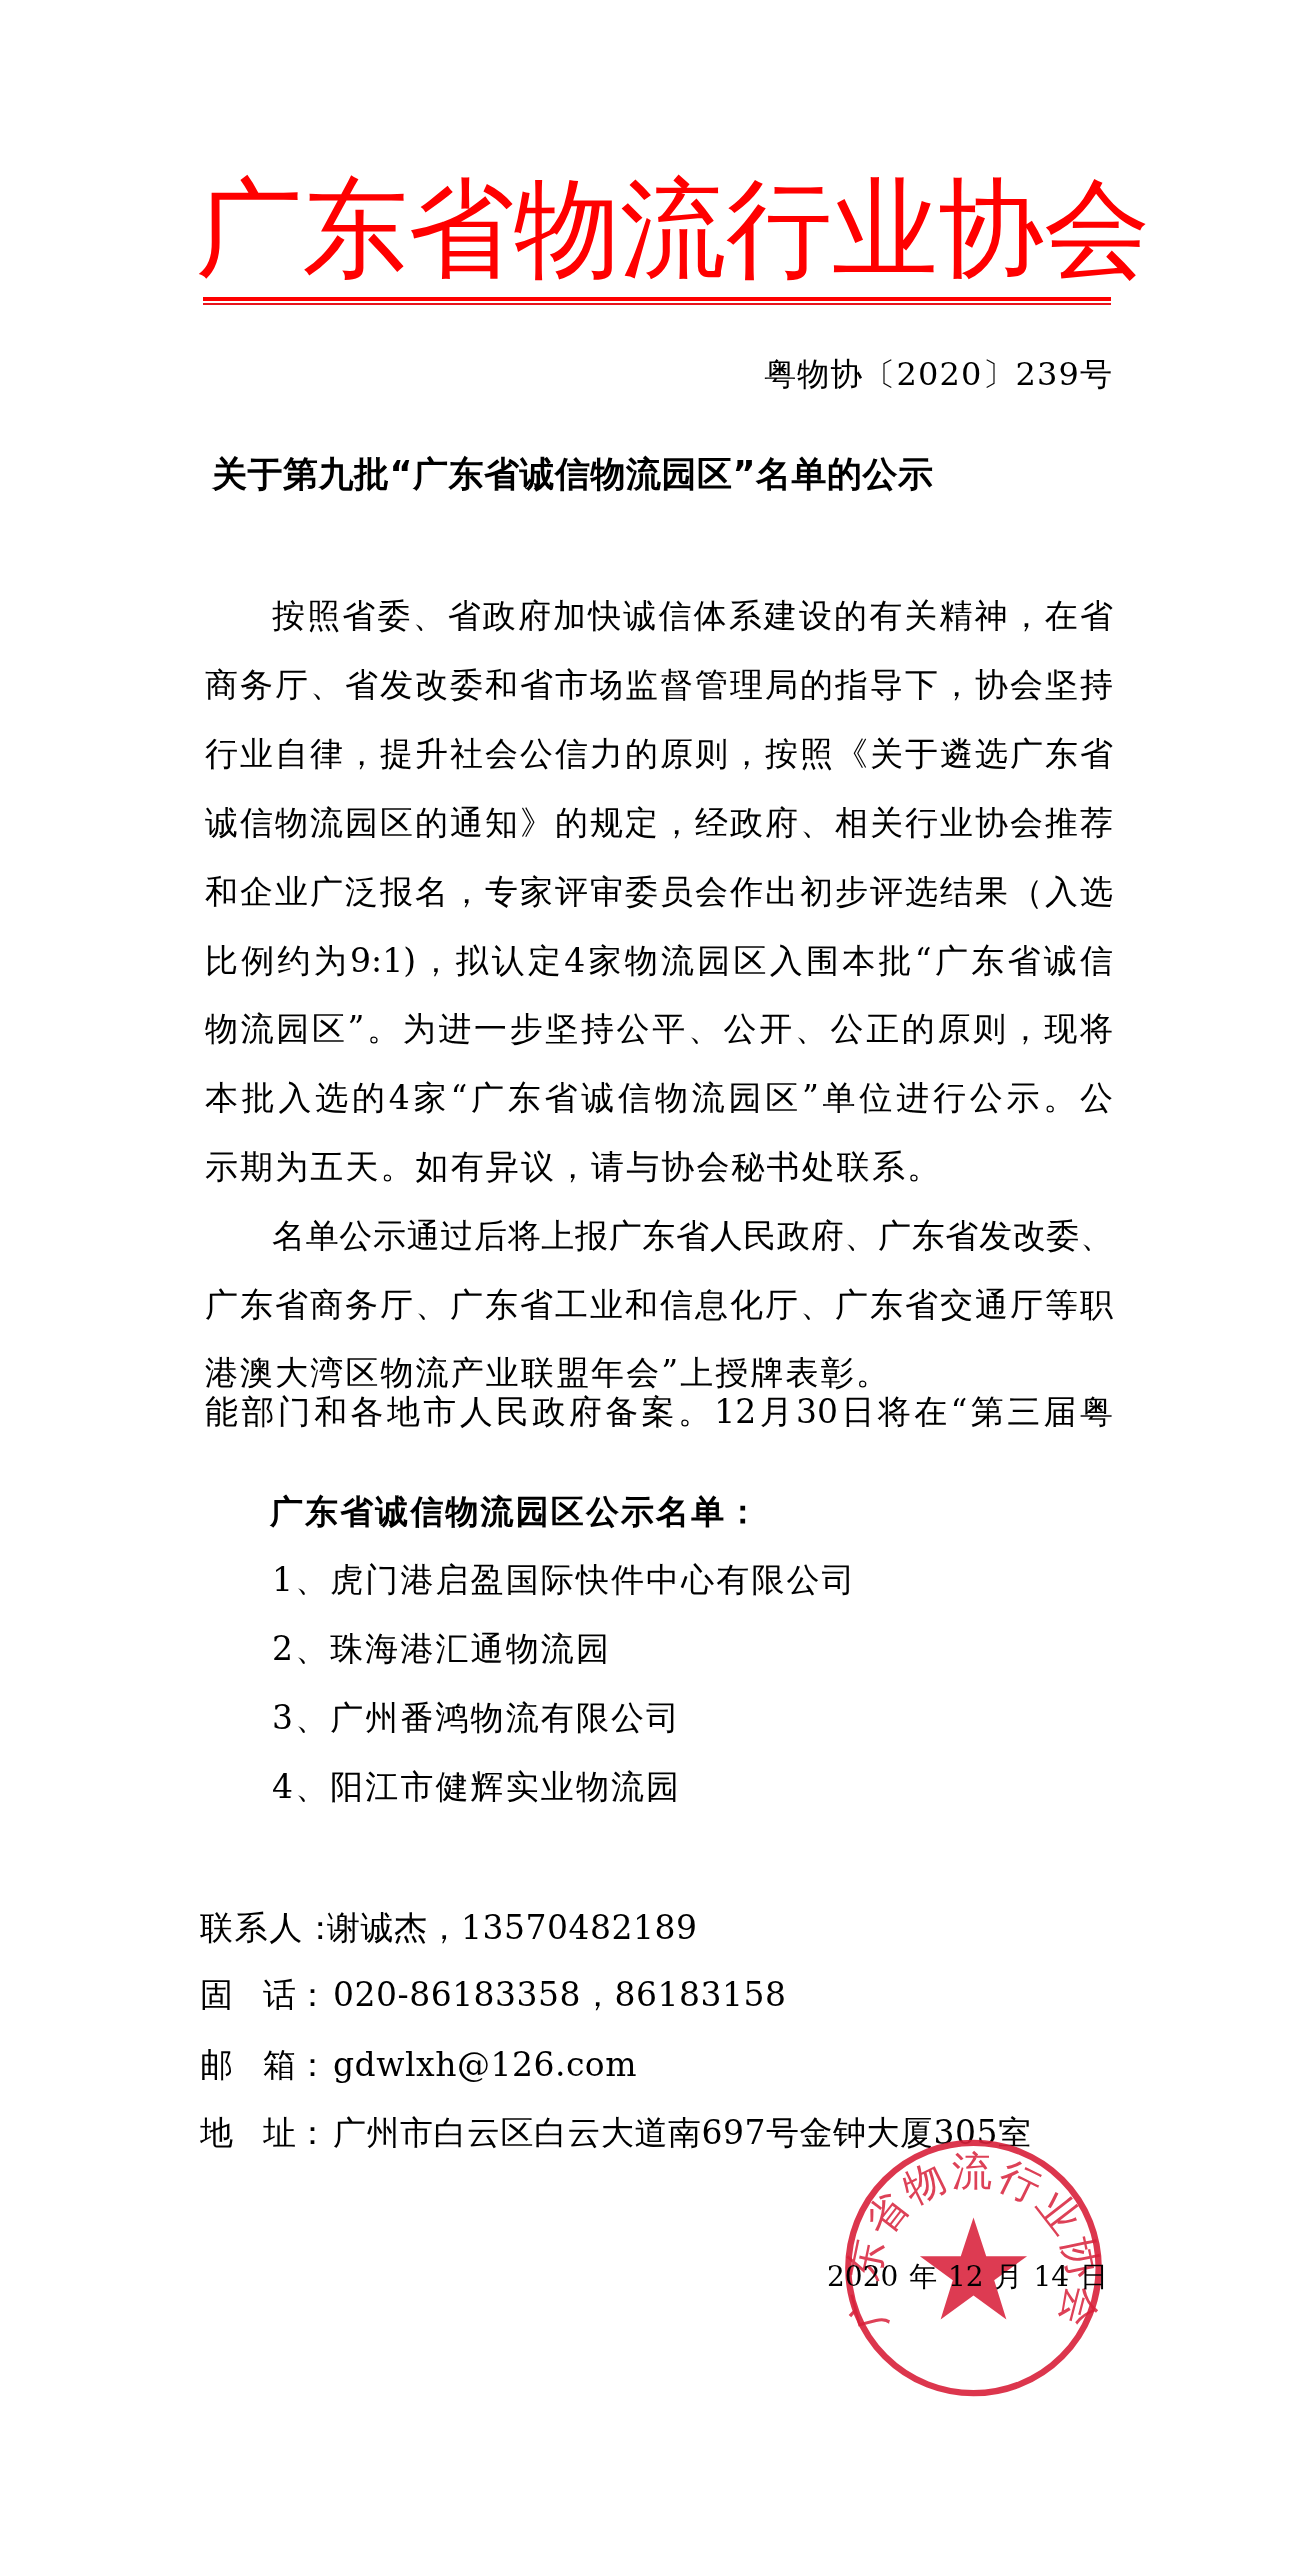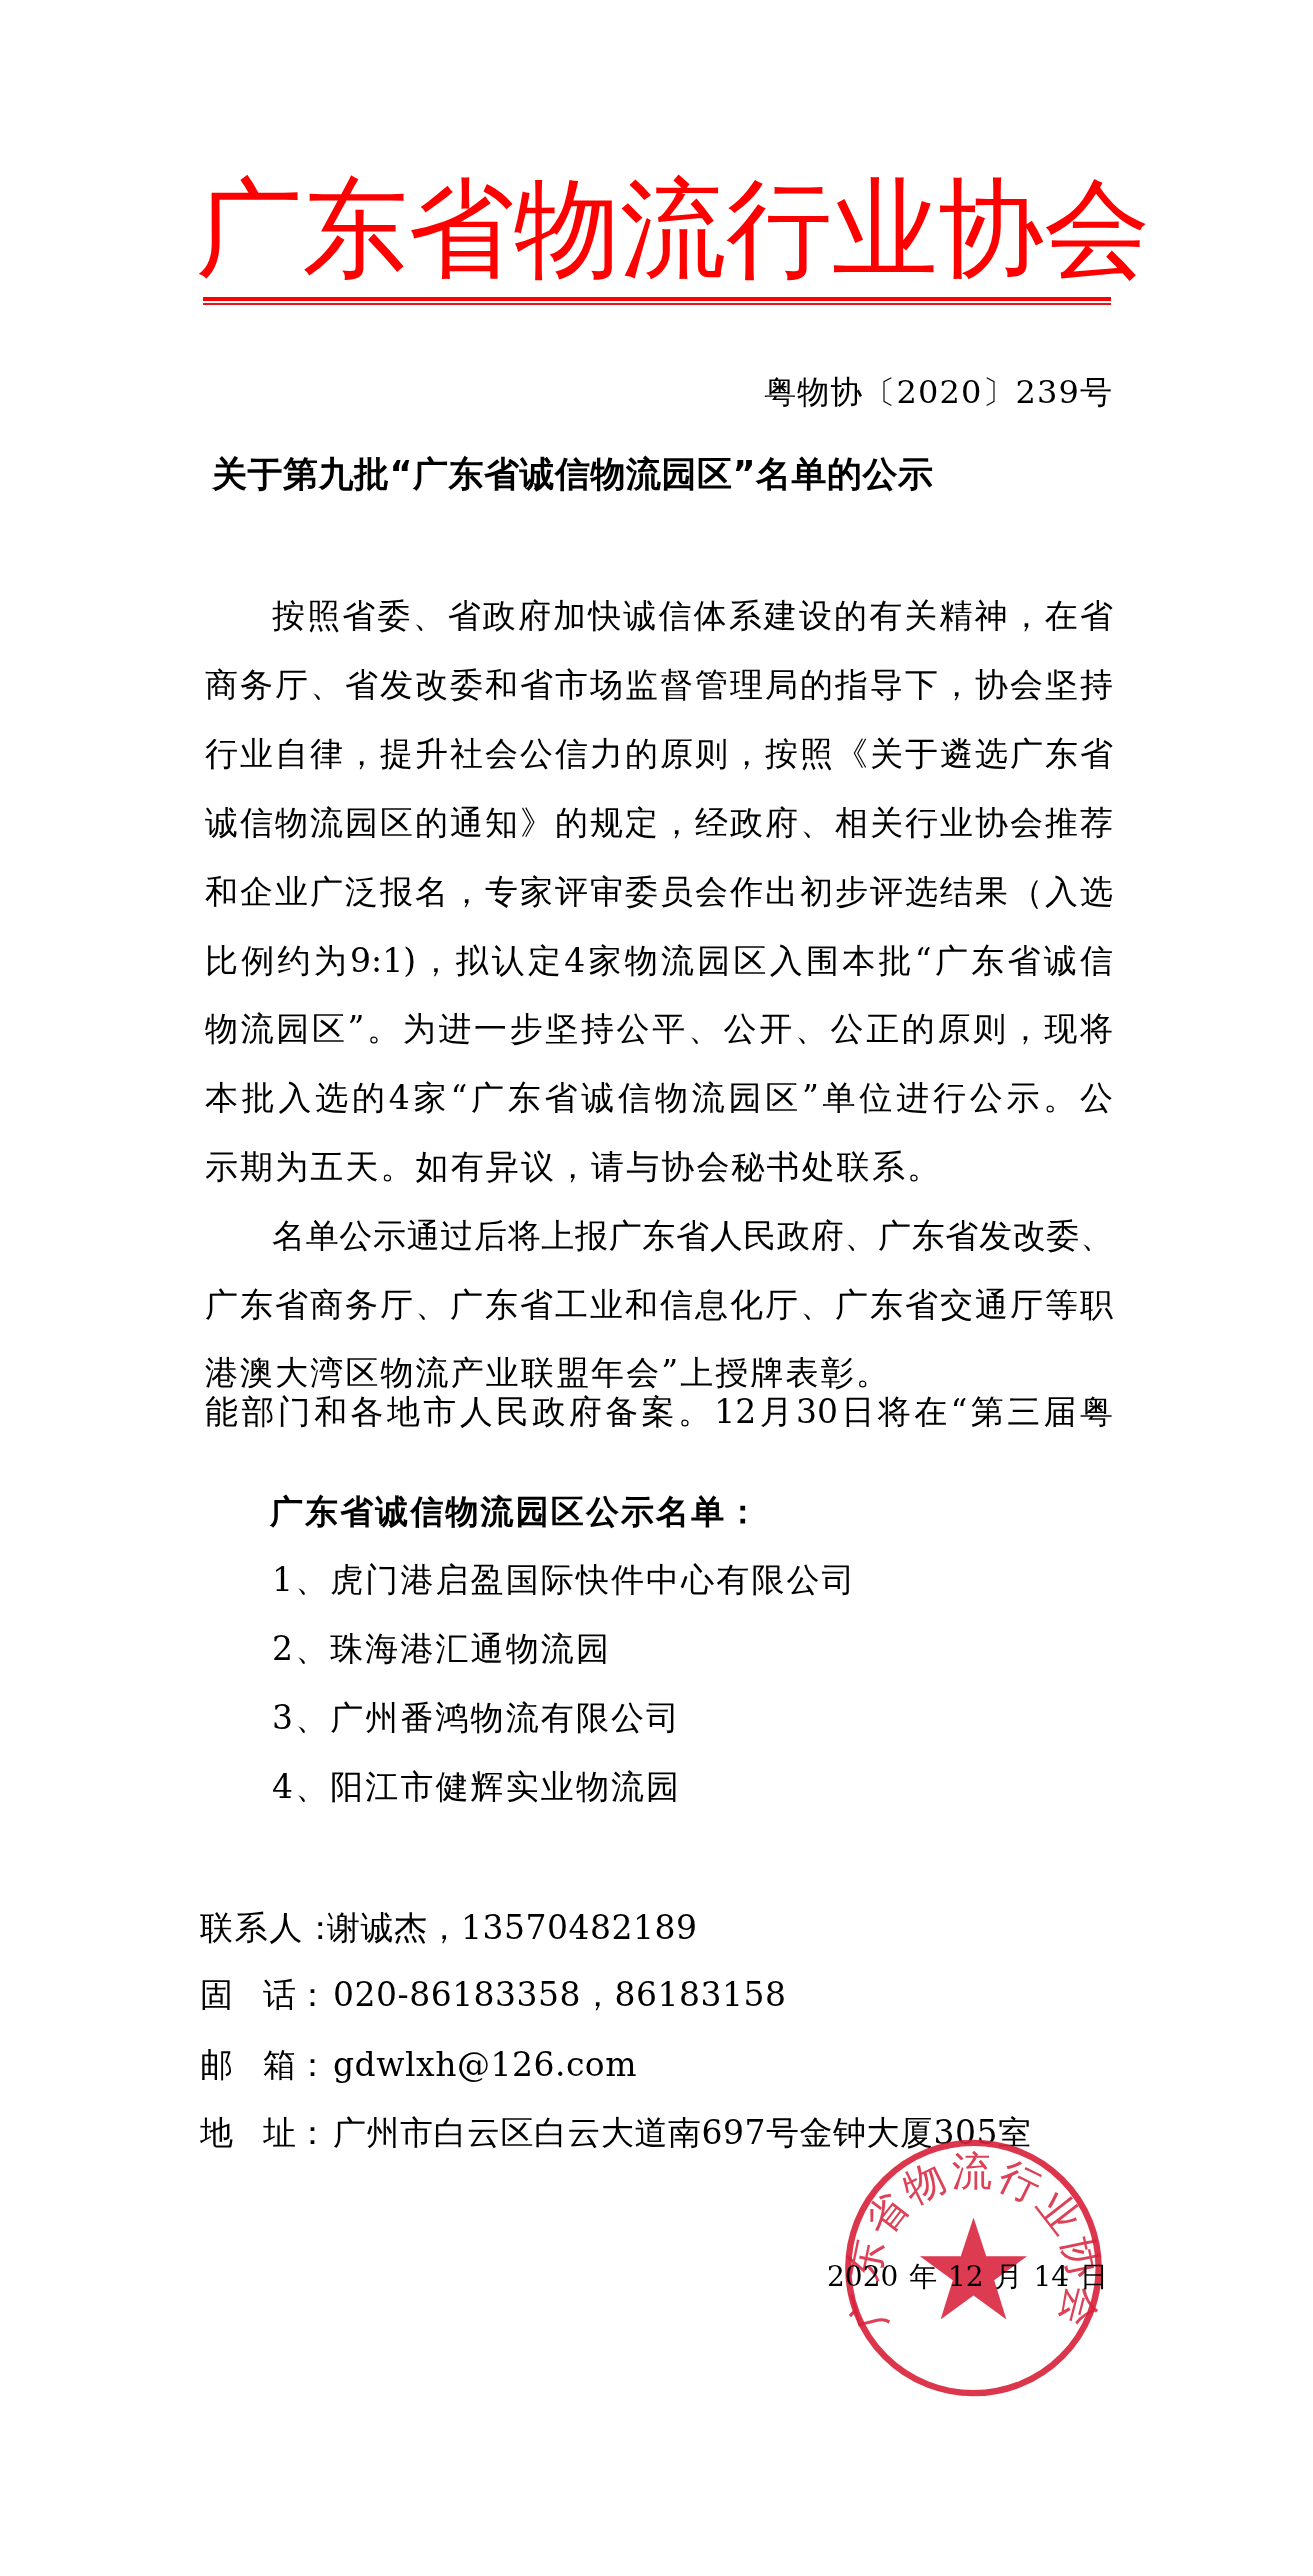--- a/index.html
+++ b/index.html
@@ -7,21 +7,21 @@
          font-family: "DejaVu Serif", "Liberation Serif", serif; color: #000; }
   .abs { position: absolute; white-space: nowrap; }
 
   .letterhead { left: 196px; top: 168px; width: 922px; height: 122px;
     color: #ff0000; font-family: "DejaVu Sans", "Liberation Sans", sans-serif;
     font-size: 106px; line-height: 122px; text-align: justify; text-align-last: justify;
     transform: scaleY(1.02); letter-spacing: 0; }
   .rule-thick { left: 203px; top: 297px; width: 908px; height: 4.2px; background: #ff0000; }
   .rule-thin { left: 203px; top: 303px; width: 908px; height: 1.6px; background: #e8141c; }
 
-  .docno { right: 201px; top: 353px; font-size: 32px; line-height: 42px; letter-spacing: 1.1px; margin-top: 18px; }
+  .docno { right: 201px; top: 353px; font-size: 32px; line-height: 42px; letter-spacing: 1.1px; }
 
   .doc-title { left: 212px; top: 448px; width: 890px; text-align: left;
     font-family: "DejaVu Sans", "Liberation Sans", sans-serif; font-weight: bold;
     font-size: 35px; line-height: 53px; letter-spacing: 0.5px; }
 
   .body-line { left: 205px; width: 908px; height: 69px; font-size: 33px; line-height: 69px;
     text-align: justify; text-align-last: justify; }
   .body-line.last { text-align-last: left; letter-spacing: 2.1px; }
   .body-line.indent { left: 272px; width: 841px; }
 

